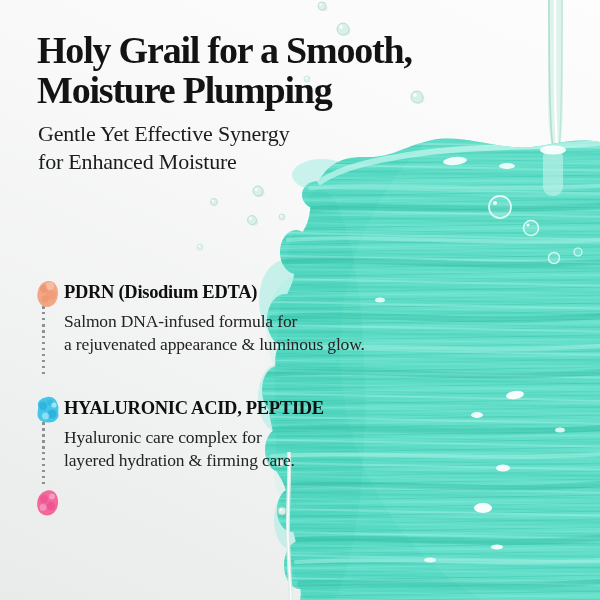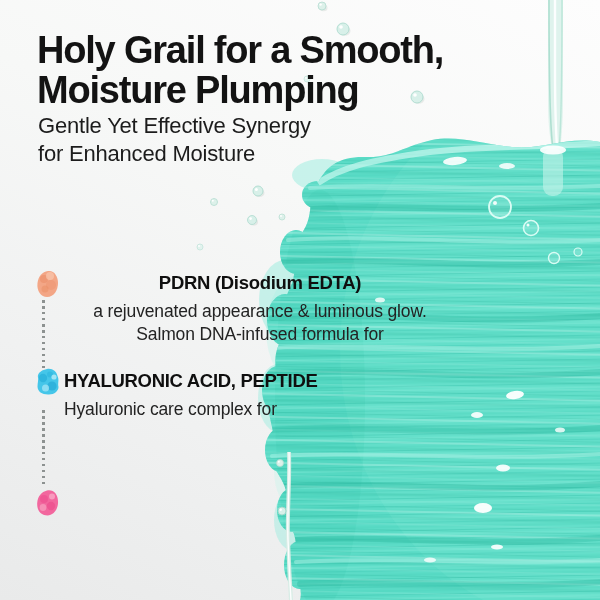--- a/index.html
+++ b/index.html
@@ -1,31 +1,31 @@
 <!DOCTYPE html>
 <html><head>
 <meta charset="utf-8">
 <style>
   html,body{margin:0;padding:0;}
   body{width:600px;height:600px;overflow:hidden;}
   .stage{
     position:relative;width:600px;height:600px;
     background:linear-gradient(205deg,#fdfdfd 0%,#f7f8f7 38%,#f0f1f1 70%,#e9eaea 100%);
-    font-family:Liberation Sans, sans-serif;
+    font-family:Liberation Serif, serif;
     -webkit-font-smoothing:antialiased;
   }
   .art{position:absolute;left:0;top:0;width:600px;height:600px;}
   .headline{
     position:absolute;left:37px;top:30px;margin:0;
     font-size:38px;line-height:40px;font-weight:700;
     letter-spacing:-1.2px;color:#131313;
   }
   .headline span{display:block;}
   .subtitle{
-    position:absolute;left:38px;top:112px;margin:0;
+    position:absolute;left:38px;top:120px;margin:0;
     font-size:22px;line-height:28px;font-weight:400;
     letter-spacing:-0.2px;color:#1c1c1c;
   }
   .subtitle span{display:block;}
   .callout{position:absolute;left:36px;width:420px;}
   .callout .blob{position:absolute;left:-1px;top:0;width:26px;height:28px;}
   .callout h2{
     margin:0 0 0 28px;font-size:18.5px;line-height:25px;font-weight:700;
     letter-spacing:-0.3px;color:#0f0f0f;white-space:nowrap;
   }
@@ -229,51 +229,52 @@
   </h1>
 
   <p class="subtitle">
     <span>Gentle Yet Effective Synergy</span>
     <span>for Enhanced Moisture</span>
   </p>
 
   <div class="connector" style="top:300px;height:76px;"></div>
   <div class="connector" style="top:410px;height:74px;"></div>
 
-  <section class="callout" style="top:270px;text-align:center;">
+  <section class="callout" style="top:280px;">
     <span class="blob">
       <svg viewBox="0 0 26 28" width="26" height="28">
         <path d="M13 1 C19 0 23 6 23 13 C23 20 19 27 12 27 C6 27 1.5 21 2.5 13 C3.5 6 7 2 13 1 Z" fill="#f3a686"></path>
         <circle cx="9" cy="9" r="4" fill="#ea8a63" opacity="0.5"></circle>
         <circle cx="16" cy="15" r="5" fill="#ee9470" opacity="0.5"></circle>
         <circle cx="10" cy="19" r="3.5" fill="#e98c62" opacity="0.45"></circle>
         <circle cx="15" cy="6" r="4" fill="#f8c7ae" opacity="0.7"></circle>
       </svg>
     </span>
     <h2>PDRN (Disodium EDTA)</h2>
     <p>
+      <span>Salmon DNA-infused formula for</span>
       <span>a rejuvenated appearance &amp; luminous glow.</span>
-      <span>Salmon DNA-infused formula for</span>
     </p>
   </section>
 
-  <section class="callout" style="top:368px;">
+  <section class="callout" style="top:396px;">
     <span class="blob">
       <svg viewBox="0 0 26 28" width="26" height="28">
         <path d="M12 1 C17 0 21.5 3 22.5 8 C24.5 12 22.5 15 23.5 19 C23.5 23 19 27 13 26.5 C7 26.5 2.5 23.5 2.5 18.5 C2.5 14.5 3.8 12 2.8 8 C3.8 4 7 2 12 1 Z" fill="#45c6e9"></path>
         <circle cx="8" cy="10" r="4.2" fill="#23abd7" opacity="0.6"></circle>
         <circle cx="17" cy="18" r="4.6" fill="#1ea2d2" opacity="0.55"></circle>
         <circle cx="15" cy="6.5" r="3" fill="#2db5de" opacity="0.6"></circle>
         <circle cx="10.5" cy="20" r="3.5" fill="#a5e5f6" opacity="0.75"></circle>
         <circle cx="19" cy="9" r="2.6" fill="#b9ecf8" opacity="0.8"></circle>
       </svg>
     </span>
     <h2>HYALURONIC ACID, PEPTIDE</h2>
     <p>
       <span>Hyaluronic care complex for</span>
+      <span>layered hydration &amp; firming care.</span>
     </p>
   </section>
 
   <section class="callout" style="top:489px;">
     <span class="blob">
       <svg viewBox="0 0 26 28" width="26" height="28">
         <path d="M12 1.5 C18 0 23 5 23 12 C23.6 19 19.5 26 12.5 26.5 C6 26.5 1.8 21.5 2.2 14 C2.8 7 6.5 3 12 1.5 Z" fill="#f2679e"></path>
         <circle cx="9" cy="10" r="4" fill="#ec4b8c" opacity="0.55"></circle>
         <circle cx="16" cy="17" r="4.2" fill="#ea4486" opacity="0.5"></circle>
         <circle cx="17" cy="7.5" r="3" fill="#f9a9c6" opacity="0.8"></circle>

